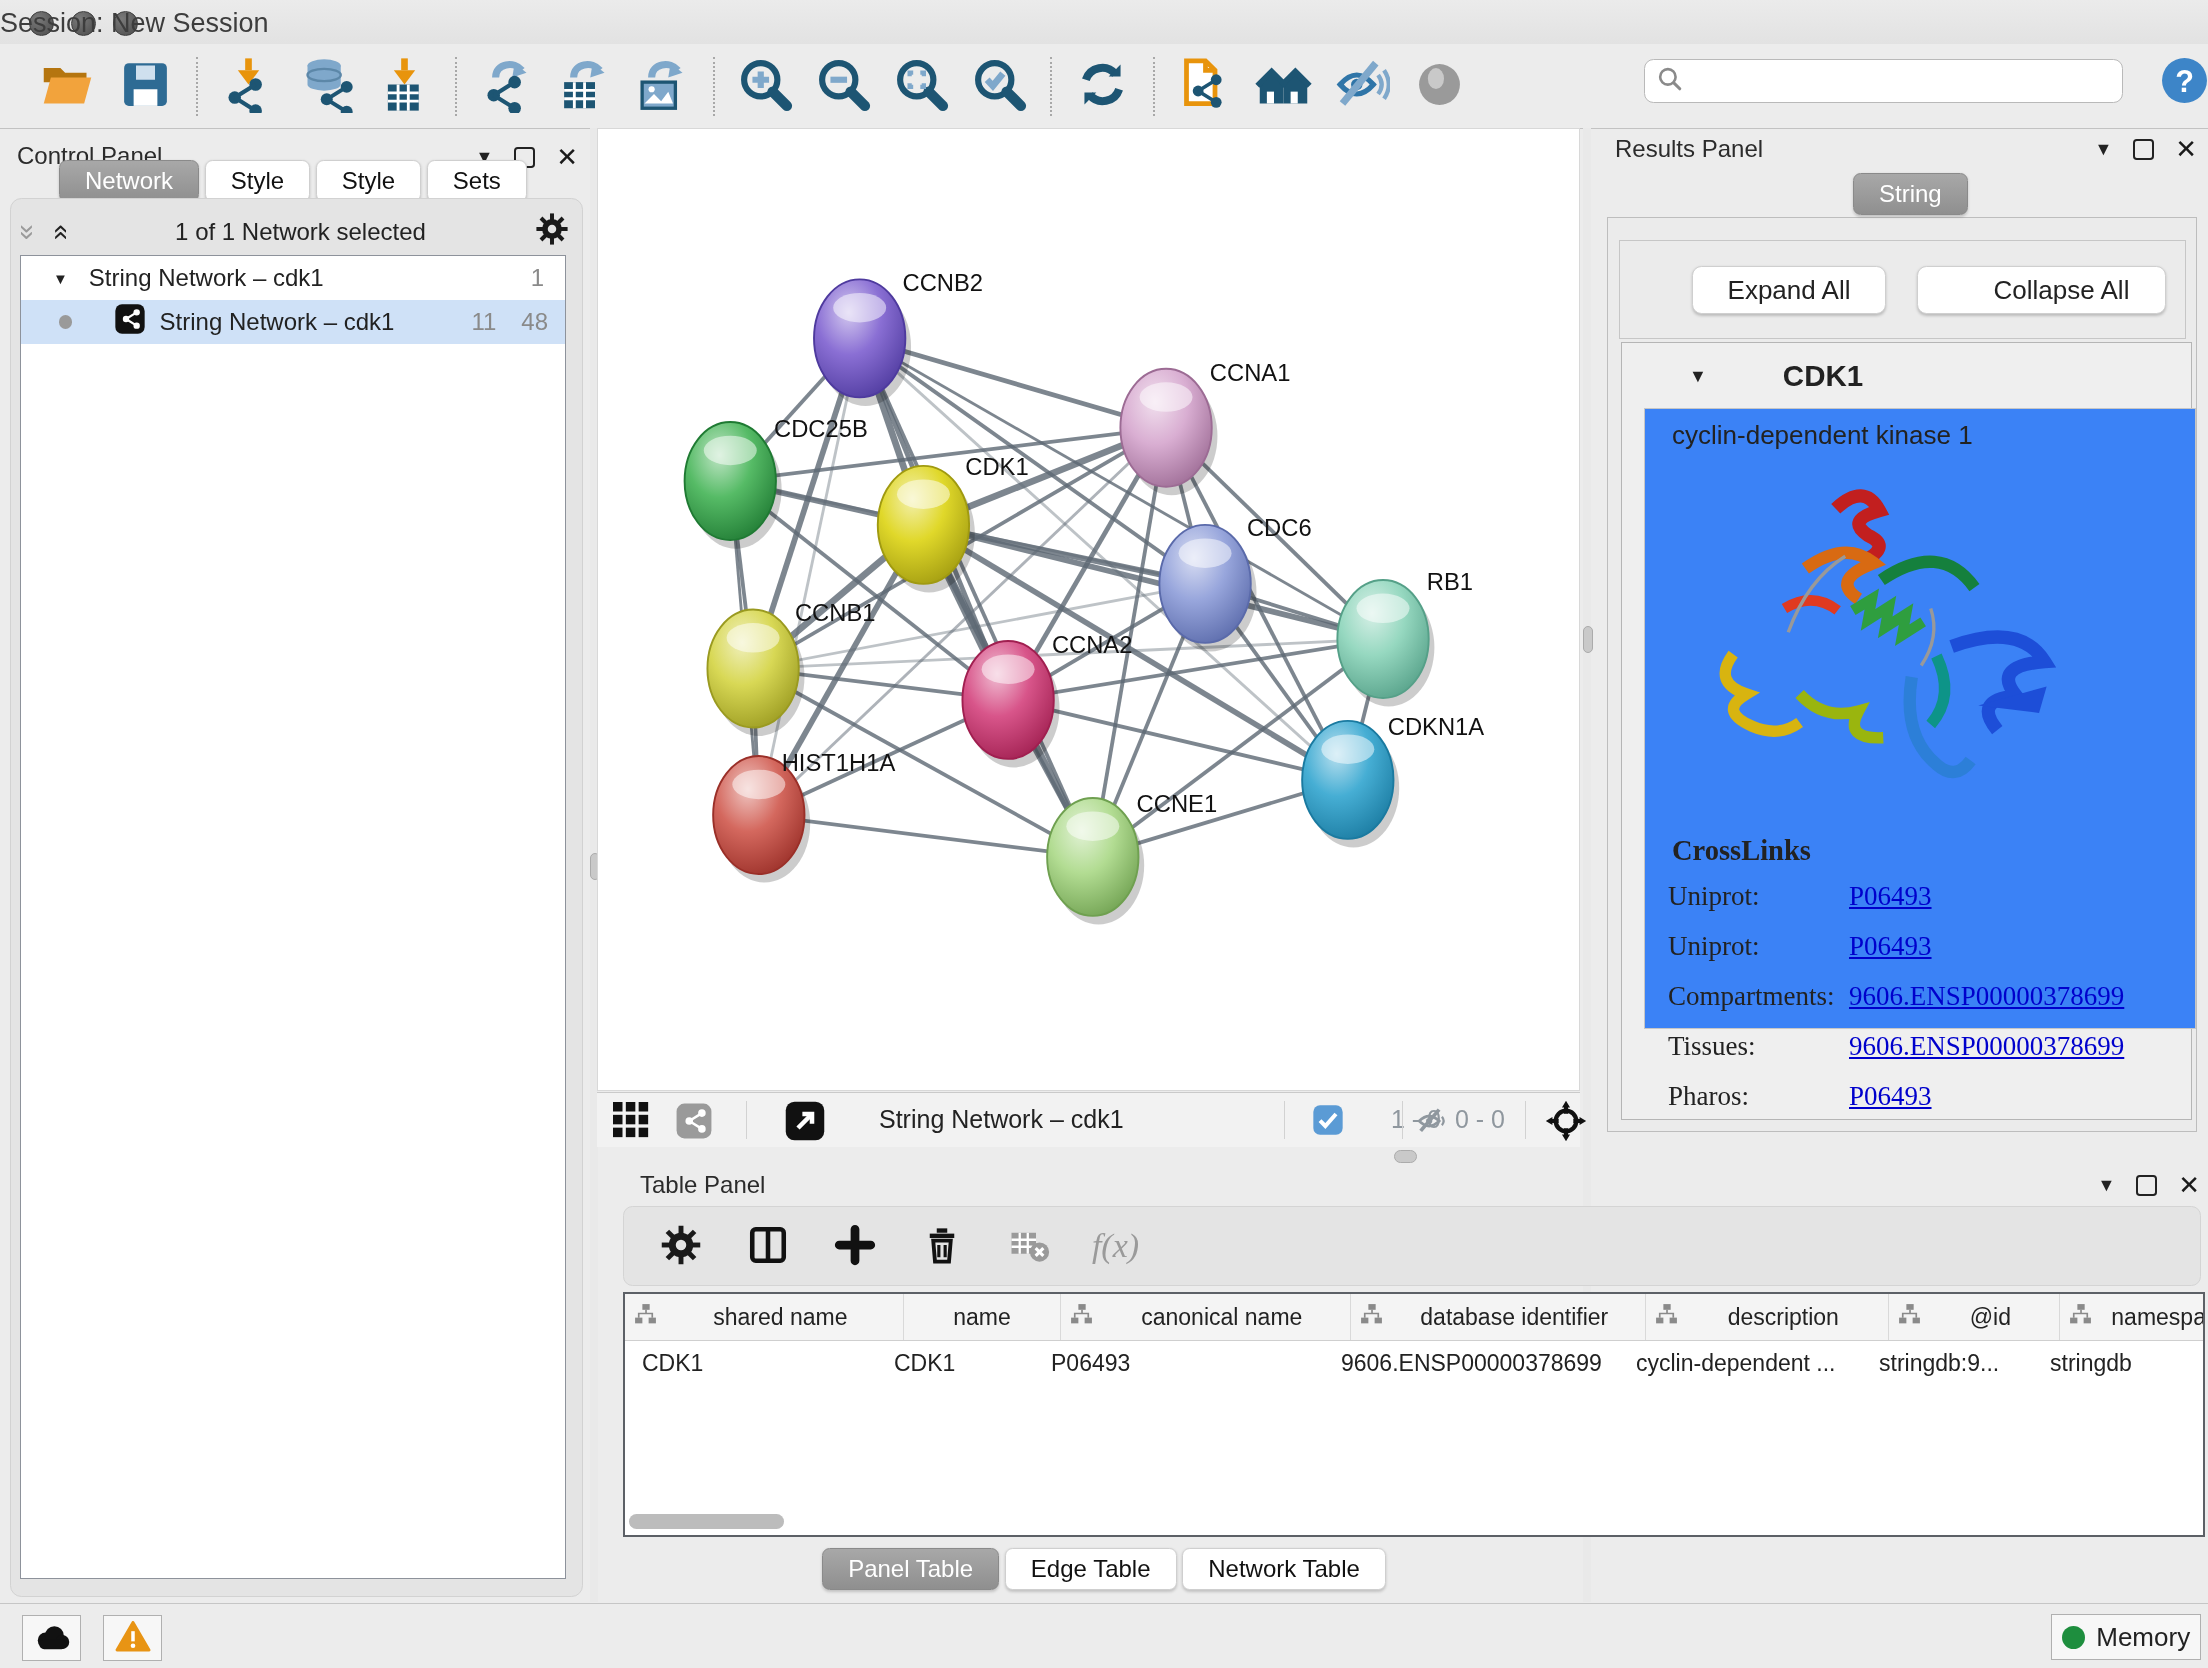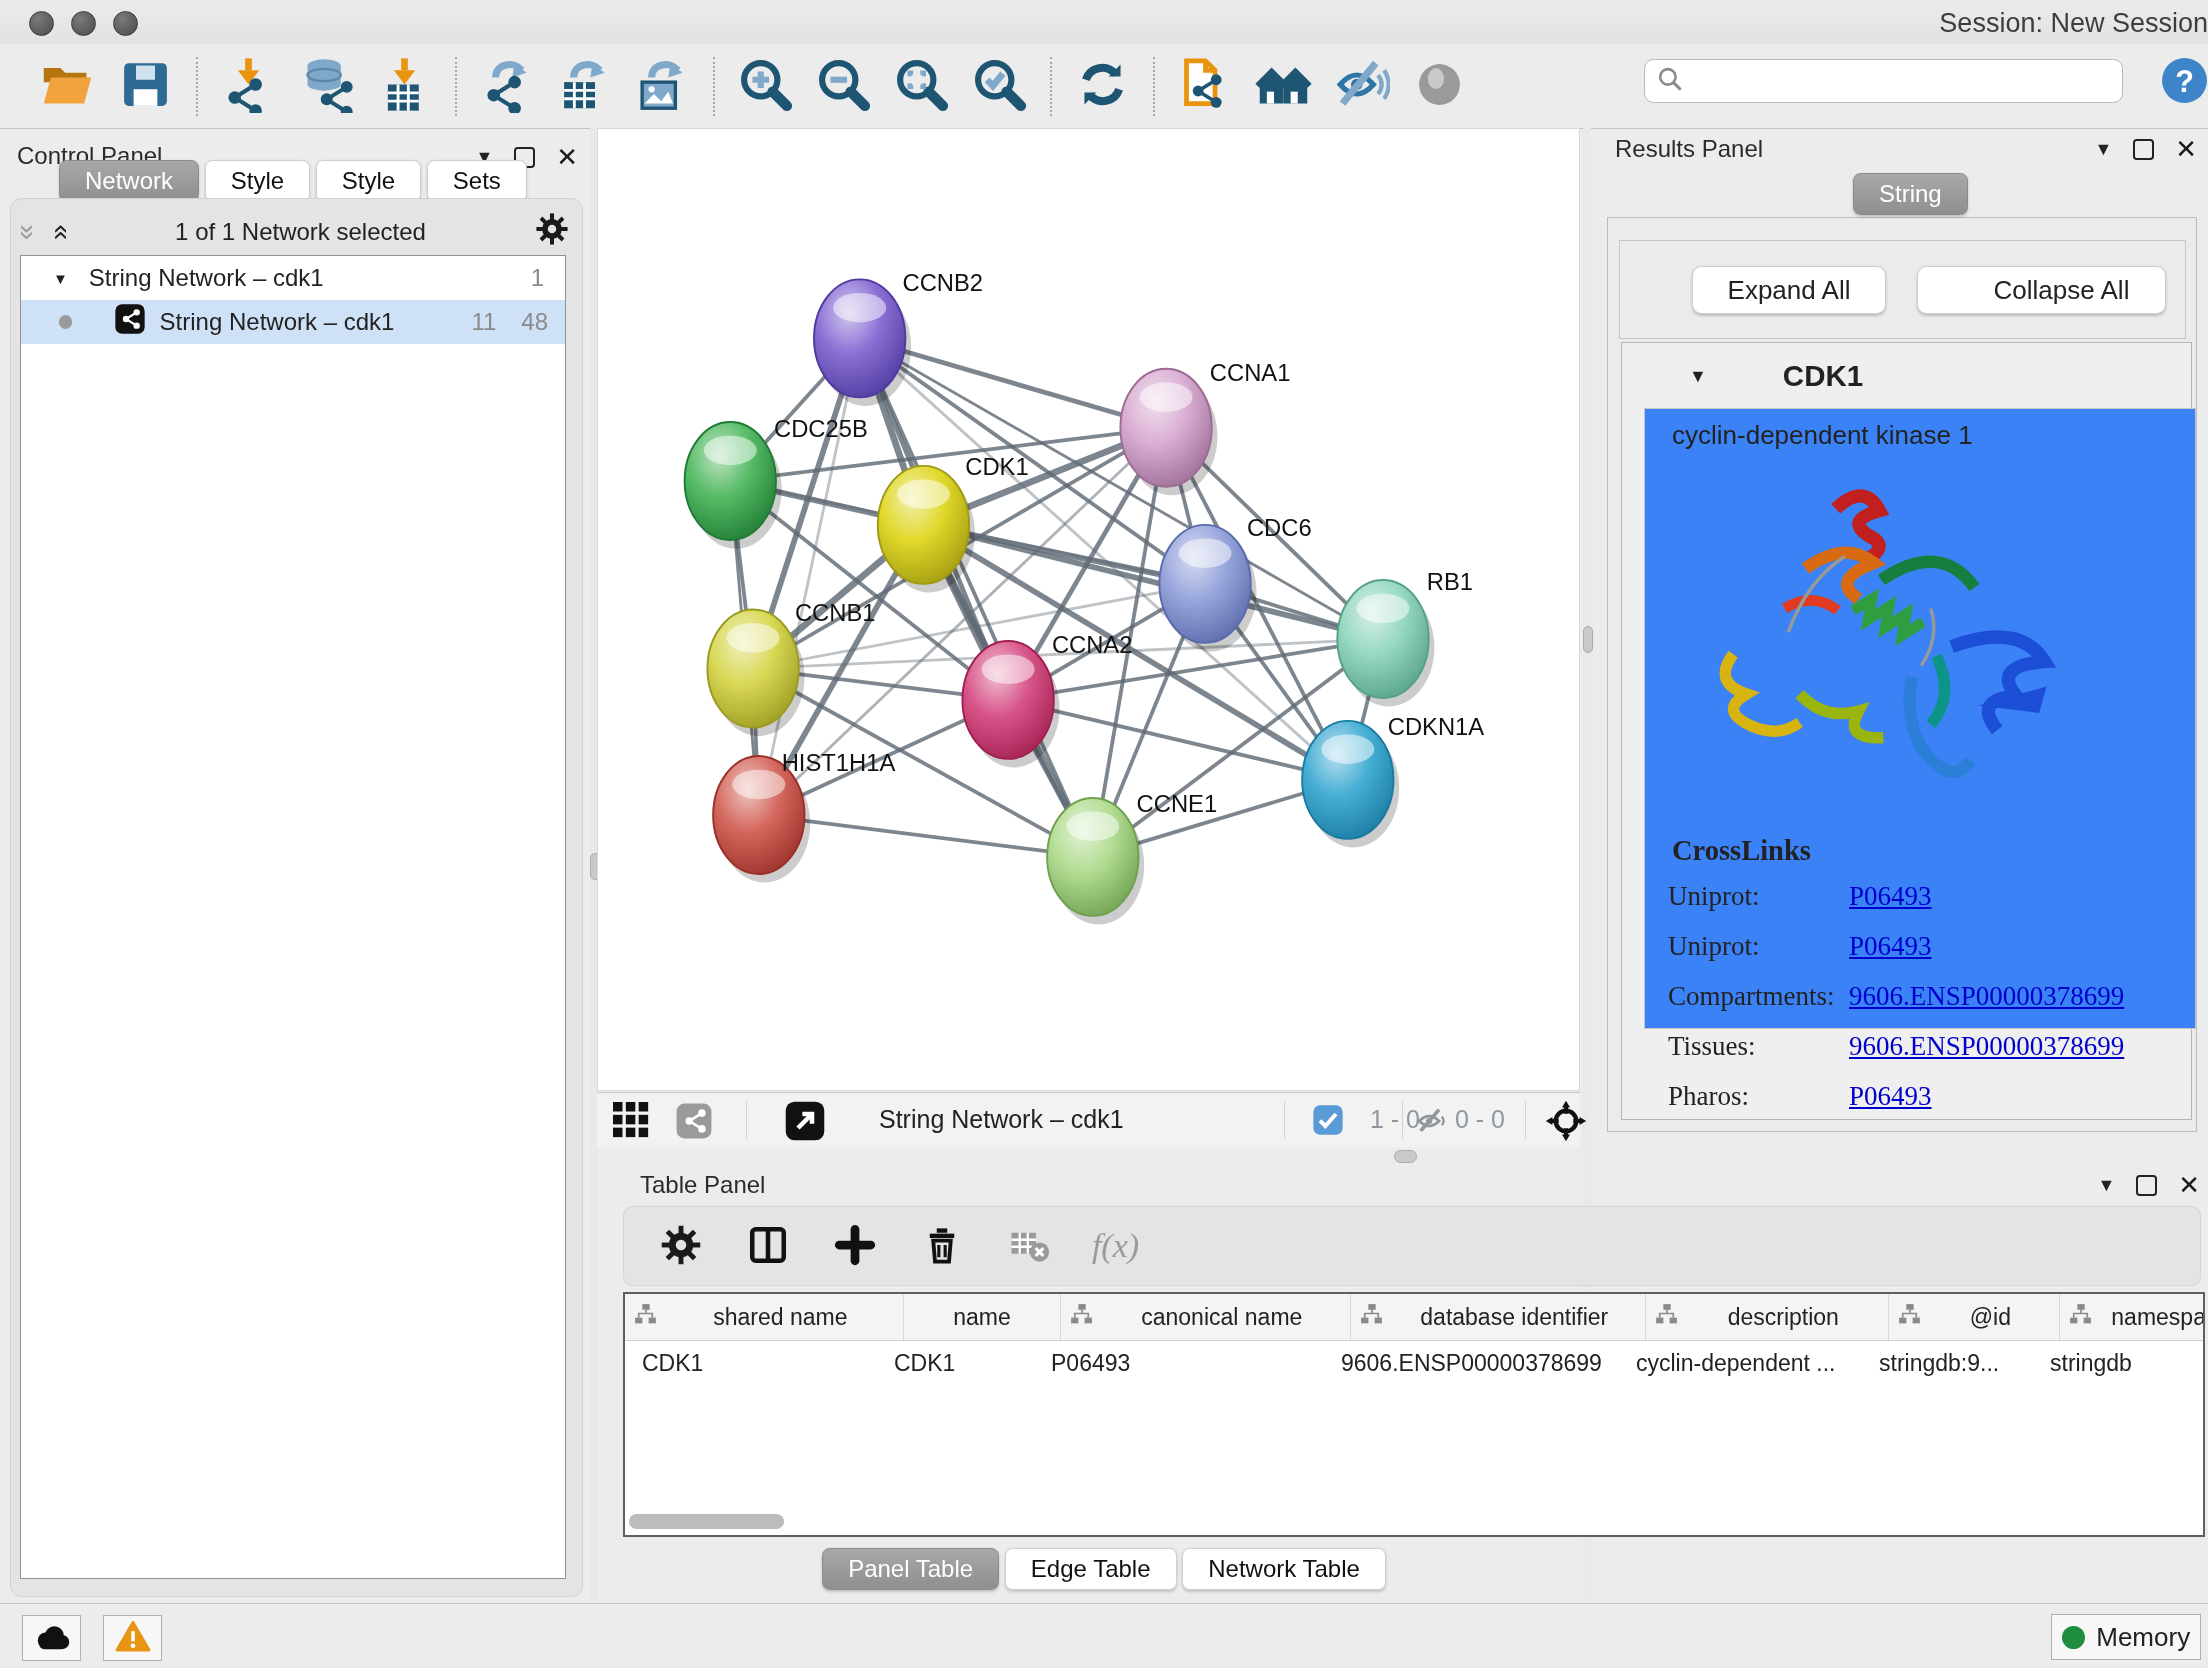--- a/index.html
+++ b/index.html
@@ -4,21 +4,21 @@
 <style>
   html,body{margin:0;padding:0;}
   body{width:2208px;height:1668px;position:relative;overflow:hidden;background:#ececec;
        font-family:"Liberation Sans","DejaVu Sans",sans-serif;color:#222;}
   .abs{position:absolute;}
   
   .titlebar{left:0;top:0;width:2208px;height:44px;background:linear-gradient(#ebebeb,#e2e2e2);
             border-bottom:1px solid #bfbfbf;}
   .traffic{left:28.5px;top:10.5px;display:flex;gap:17px;}
   .light{width:23px;height:23px;border-radius:50%;background:radial-gradient(circle at 35% 30%,#7a7a7a,#4b4b4b);border:1px solid #3d3d3d;}
-  .wintitle{left:0;top:7.6px;width:2208px;text-align:right;font-size:27px;color:#3d3d3d;}
+  .wintitle{left:0;top:7.6px;width:2208px;text-align:left;font-size:27px;color:#3d3d3d;}
   
   .toolbar{left:0;top:44px;width:2208px;height:85px;background:#ececec;border-bottom:1.9px solid #c2c2c2;
            display:flex;align-items:center;padding-left:28.5px;box-sizing:border-box;}
   .tbtn{width:78px;height:70px;display:flex;align-items:center;justify-content:center;}
   .tsep{width:0;height:59px;border-left:2.9px dotted #a8a8a8;margin:0 11.4px;}
   .searchbox{left:1644px;top:59px;width:479px;height:44px;background:#fff;border:1.9px solid #b9b9b9;
              border-radius:9.5px;display:flex;align-items:center;padding-left:11.4px;box-sizing:border-box;}
   .searchbox input{border:none;outline:none;font-size:23px;width:399px;background:transparent;}
   .helpbtn{left:2160px;top:56px;width:49px;height:49px;}
   
@@ -680,21 +680,21 @@
         <rect x="1" y="1" width="22" height="22" rx="5" fill="#111"></rect>
         <path d="M8 16 L15 9" stroke="#fff" stroke-width="2.6"></path>
         <path d="M10.5 8 H16 V13.5" stroke="#fff" stroke-width="2.6" fill="none"></path>
       </svg></span>
   <span class="abs nbtext" style="left:282px;top:12.4px;">String Network – cdk1</span>
   <span class="nbsep" style="left:687px;"></span>
   <span class="abs" style="left:715px;top:11.4px;" id="nb-check"><svg width="32" height="32" viewBox="0 0 24 24">
         <rect x="1" y="1" width="22" height="22" rx="5" fill="#5b9bd5"></rect>
         <path d="M6 12.5 l4 4 L18 7.5" stroke="#fff" stroke-width="3" fill="none"></path>
       </svg></span>
-  <span class="abs nbgray" style="left:773px;top:12.4px;">1 - 0</span>
+  <span class="abs nbgray" style="left:794px;top:12.4px;">1 - 0</span>
   <span class="nbsep" style="left:805px;"></span>
   <span class="abs" style="left:818px;top:11.4px;" id="nb-eye"><svg width="34" height="34" viewBox="0 0 24 24">
         <path d="M3 12 Q10 5 17 12 Q10 19 3 12 Z" fill="none" stroke="#8f979e" stroke-width="2"></path>
         <circle cx="10" cy="12" r="2.2" fill="#8f979e"></circle>
         <path d="M4 19 L17 4" stroke="#8f979e" stroke-width="2.6"></path>
         <path d="M19 9 q2.5 3 0 6" stroke="#8f979e" stroke-width="1.6" fill="none"></path>
       </svg></span>
   <span class="abs nbgray" style="left:858px;top:12.4px;">0 - 0</span>
   <span class="nbsep" style="left:928px;"></span>
   <span class="abs" style="left:947px;top:5.7px;" id="nb-cross"><svg width="44" height="44" viewBox="0 0 24 24">

